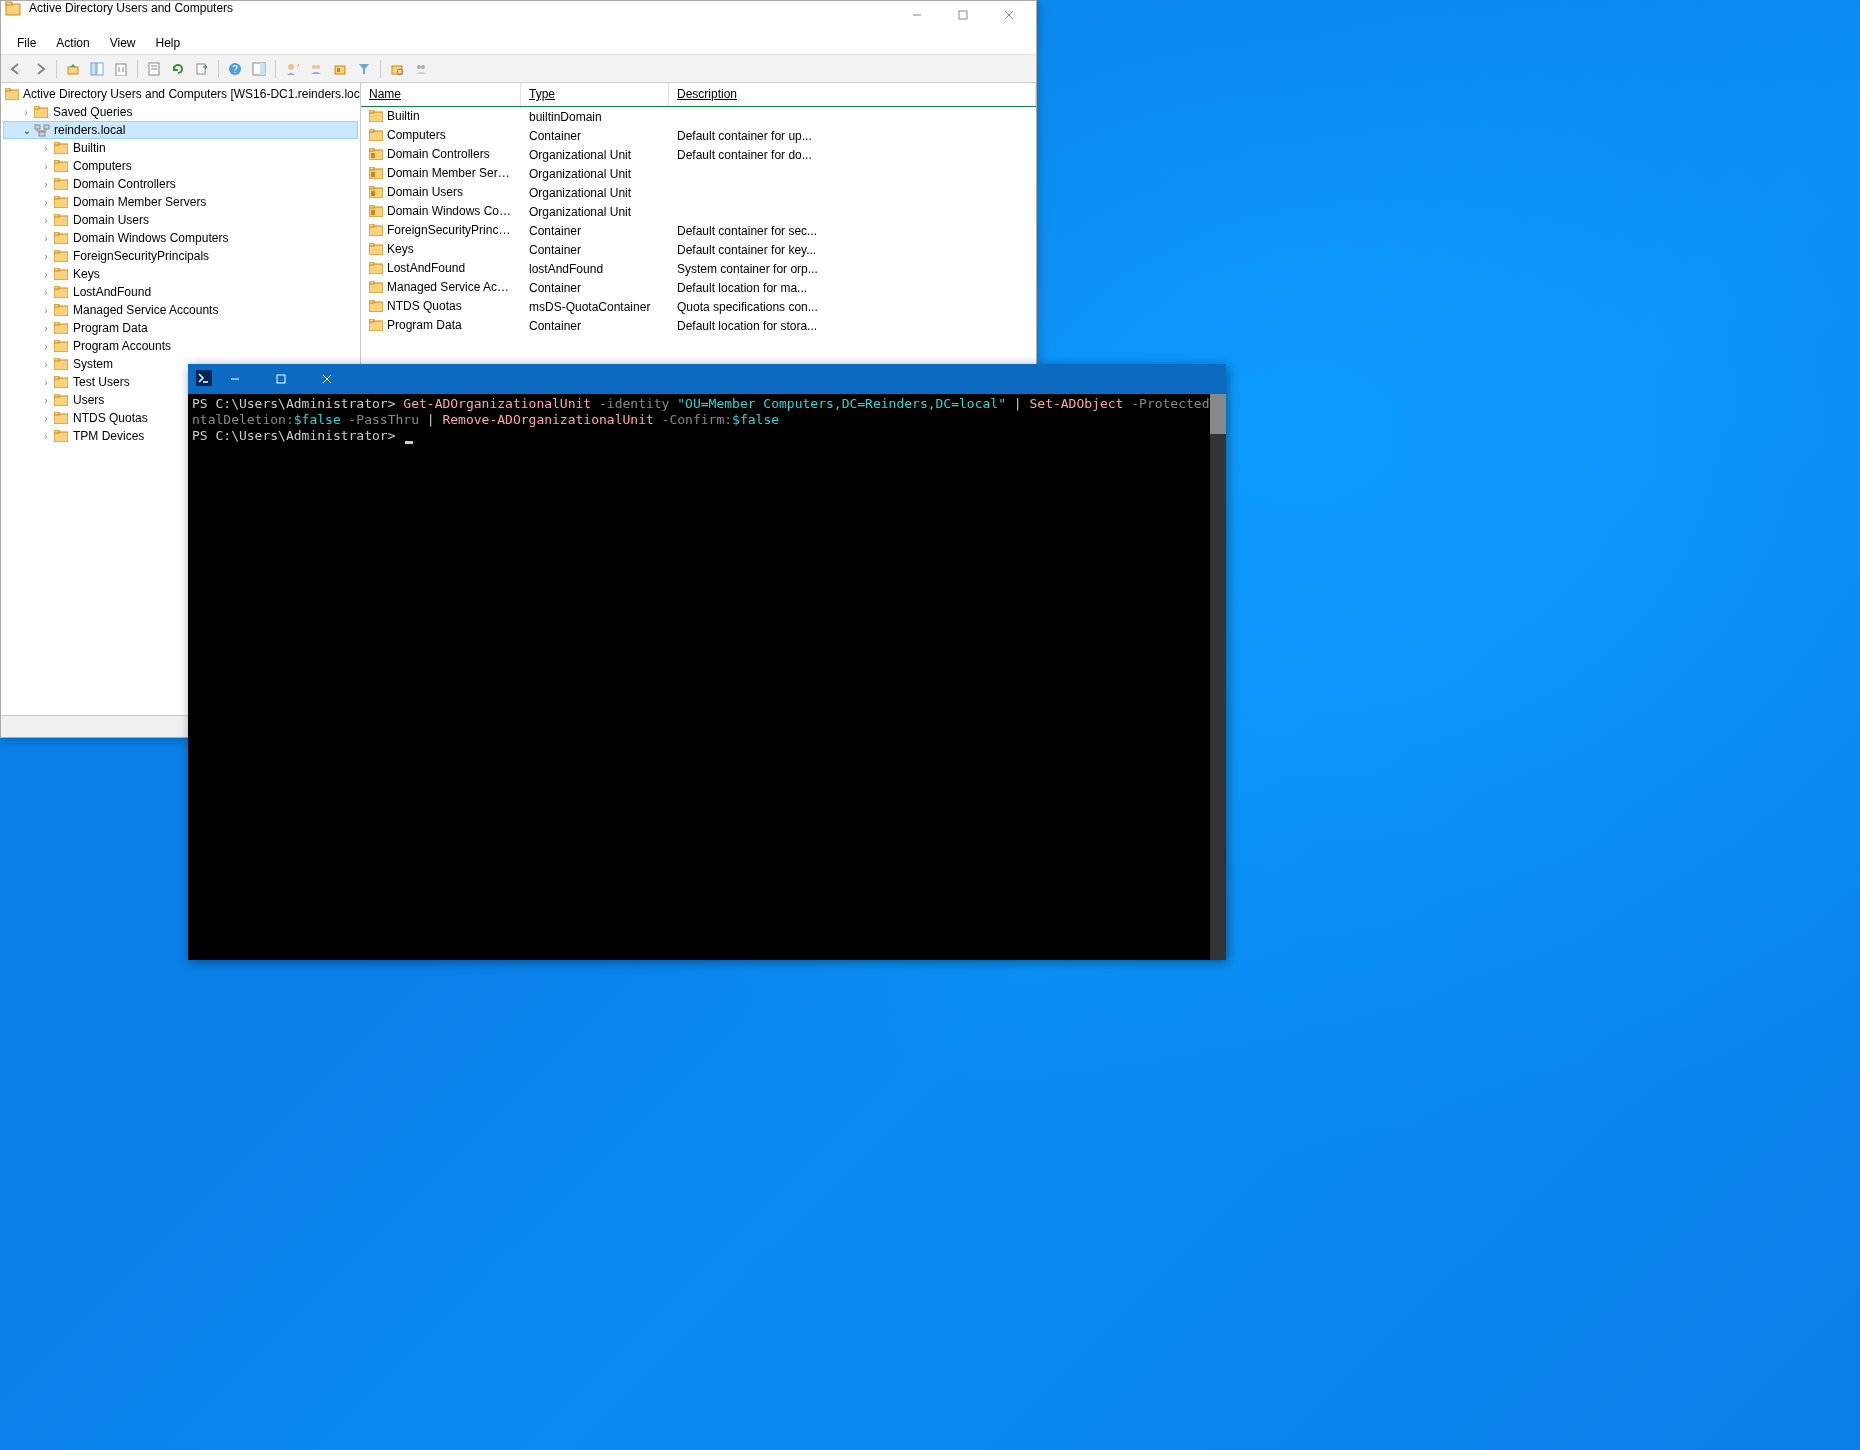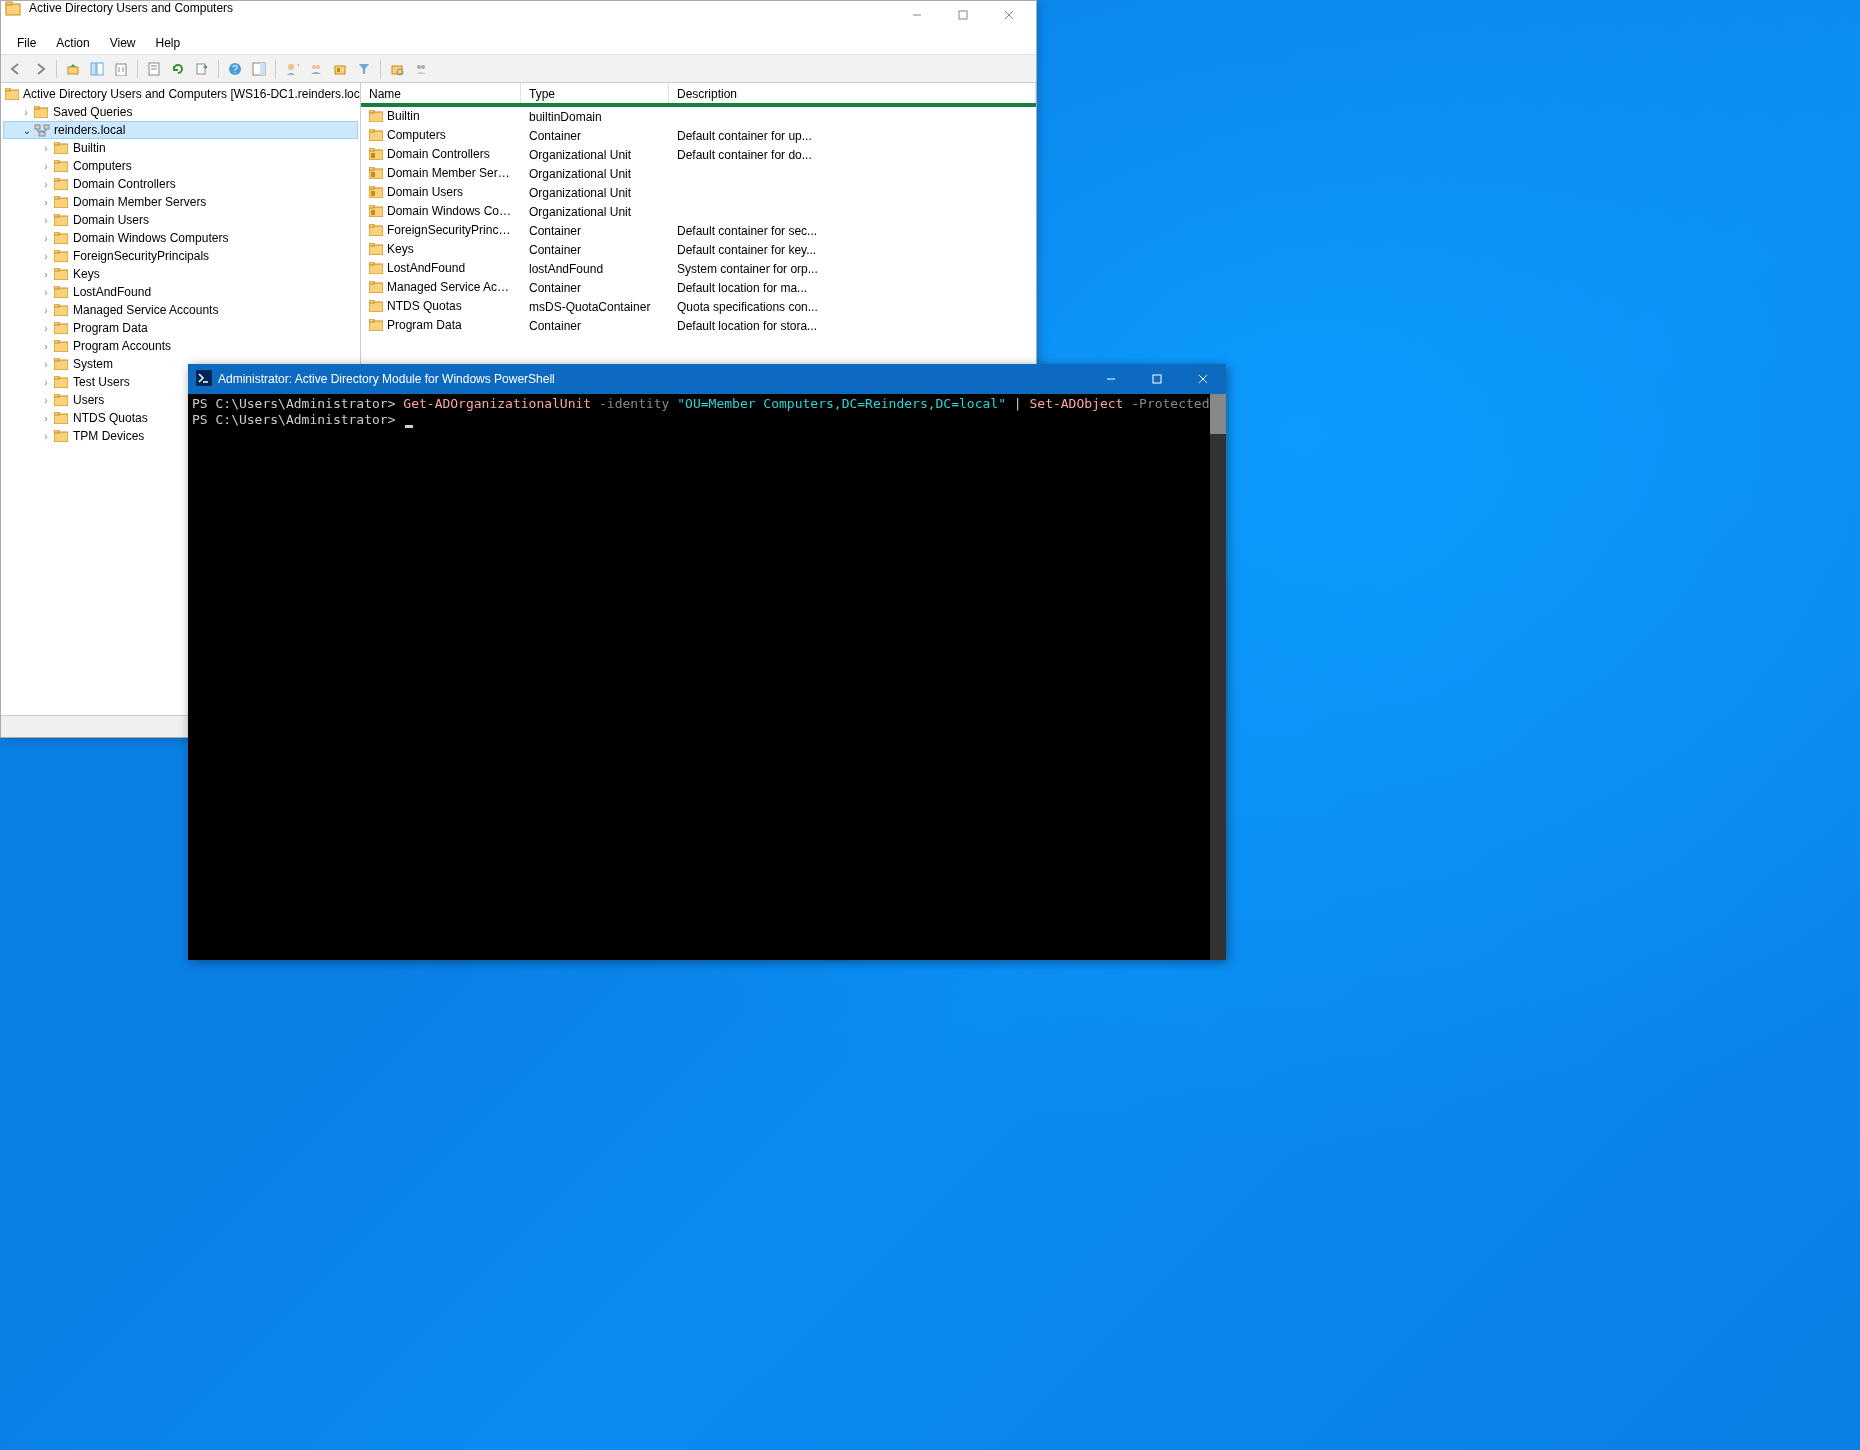--- a/index.html
+++ b/index.html
@@ -129,23 +129,24 @@
   .list-panel {
     flex: 1;
     background: #fff;
     font-size: 12px;
     overflow: auto;
   }
   .list-header {
     display: flex;
     height: 24px;
     background: #fff;
-    border-bottom: 4px solid #15803d;
+    border-bottom: 1px solid #15803d;
     position: sticky;
     top: 0;
+    text-decoration: underline;
   }
   .list-header > div {
     padding: 4px 8px;
     border-right: 1px solid #e0e0e0;
   }
   .col-name { width: 160px; }
   .col-type { width: 148px; }
   .col-desc { flex: 1; }
   .list-row {
     display: flex;
@@ -711,21 +712,20 @@
 </div>
 
 <div class="ps-window">
   <div class="ps-titlebar">
     <span>
       <svg width="16" height="16" viewBox="0 0 16 16">
           <rect width="16" height="16" fill="#012456"></rect>
           <path d="M3 4 L7 8 L3 12 M7 12 L12 12" stroke="#fff" stroke-width="1.5" fill="none"></path>
         </svg>
     </span>
-    <span class="titlebar-title">Administrator: Active Directory Module for Windows PowerShell</span>
     <div class="ps-win-controls">
       <div class="ps-win-btn">
           <svg width="10" height="10" viewBox="0 0 10 10">
             <line x1="1" y1="5" x2="9" y2="5" stroke="#fff"></line>
           </svg>
         </div>
       <div class="ps-win-btn">
           <svg width="10" height="10" viewBox="0 0 10 10">
             <rect x="1" y="1" width="8" height="8" fill="none" stroke="#fff"></rect>
           </svg>
@@ -733,18 +733,19 @@
       <div class="ps-win-btn">
           <svg width="10" height="10" viewBox="0 0 10 10">
             <line x1="1" y1="1" x2="9" y2="9" stroke="#fff"></line>
             <line x1="9" y1="1" x2="1" y2="9" stroke="#fff"></line>
           </svg>
         </div>
     </div>
   </div>
   <div class="ps-terminal">
     <div class="ps-line"><span class="c-white">PS C:\Users\Administrator&gt; </span><span class="c-yellow">Get-ADOrganizationalUnit</span><span class="c-gray"> -identity </span><span class="c-teal">"OU=Member Computers,DC=Reinders,DC=local"</span><span class="c-white"> | </span><span class="c-yellow">Set-ADObject</span><span class="c-gray"> -ProtectedFromAccide</span></div>
+    <div class="ps-line"><span class="c-gray">ntalDeletion:</span><span class="c-teal">$false</span><span class="c-gray"> -PassThru </span><span class="c-white">| </span><span class="c-yellow">Remove-ADOrganizationalUnit</span><span class="c-gray"> -Confirm:</span><span class="c-teal">$false</span></div>
     <div class="ps-line"><span class="c-white">PS C:\Users\Administrator&gt; </span><span class="cursor"></span></div>
     <div class="ps-scroll">
         <div class="ps-scroll-thumb"></div>
       </div>
   </div>
 </div>
 
 </body></html>

